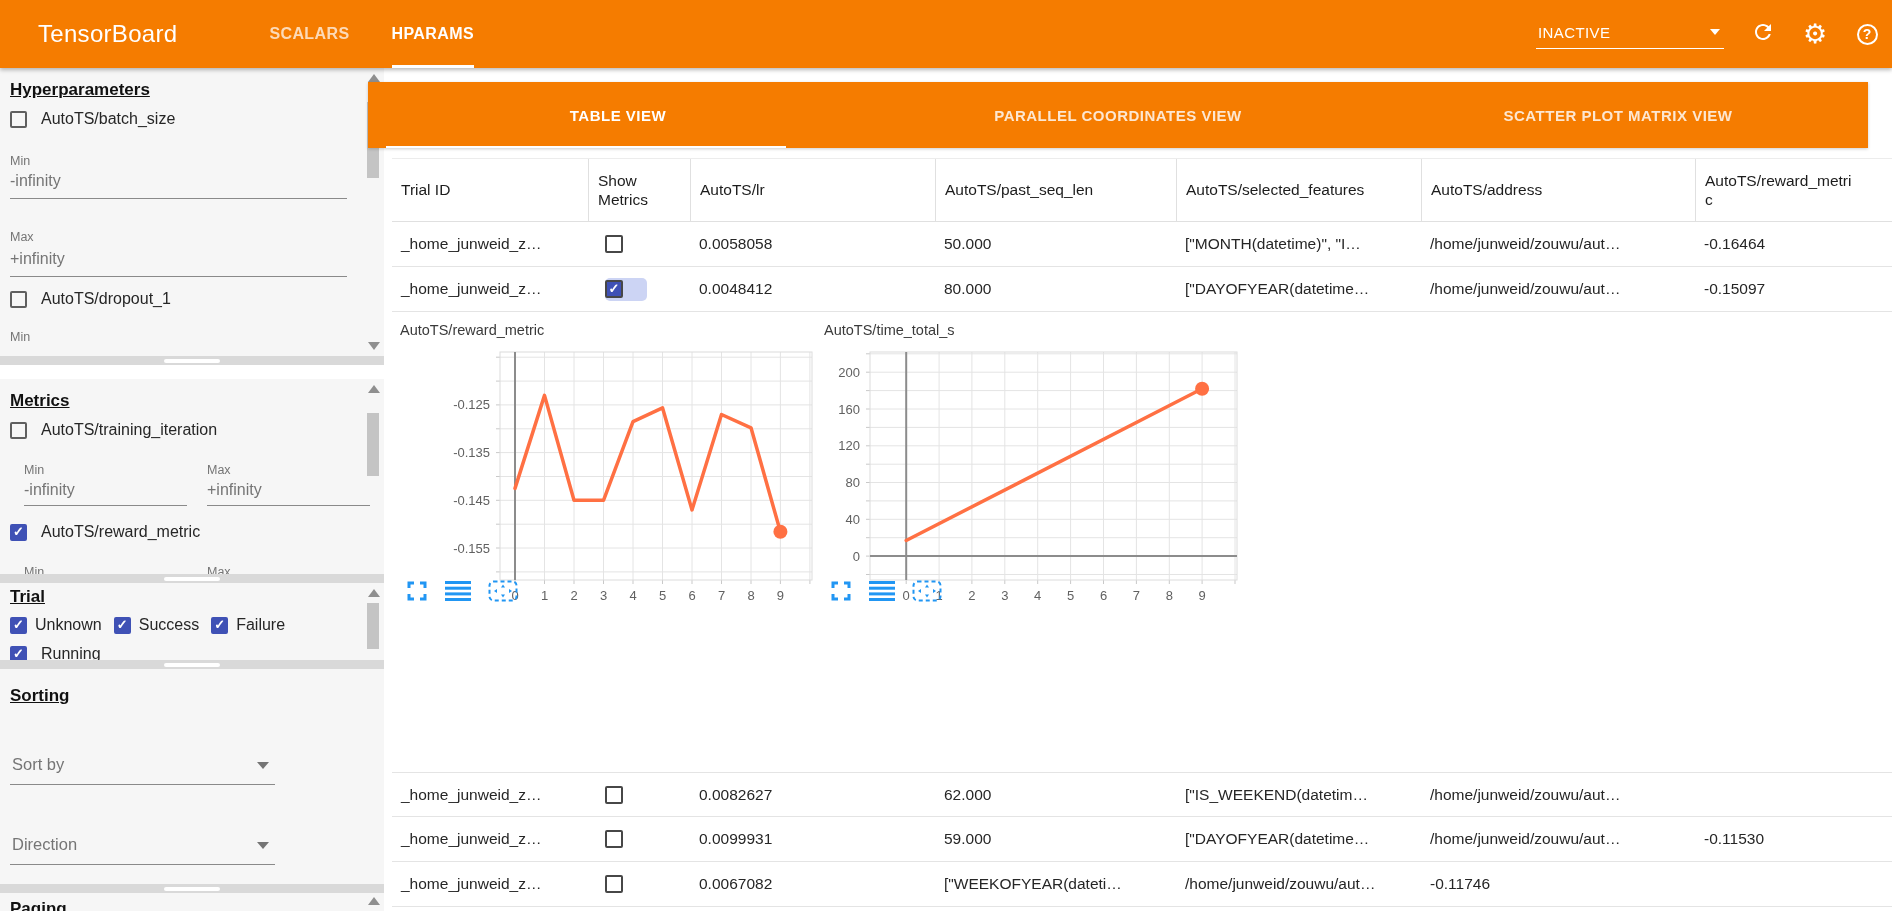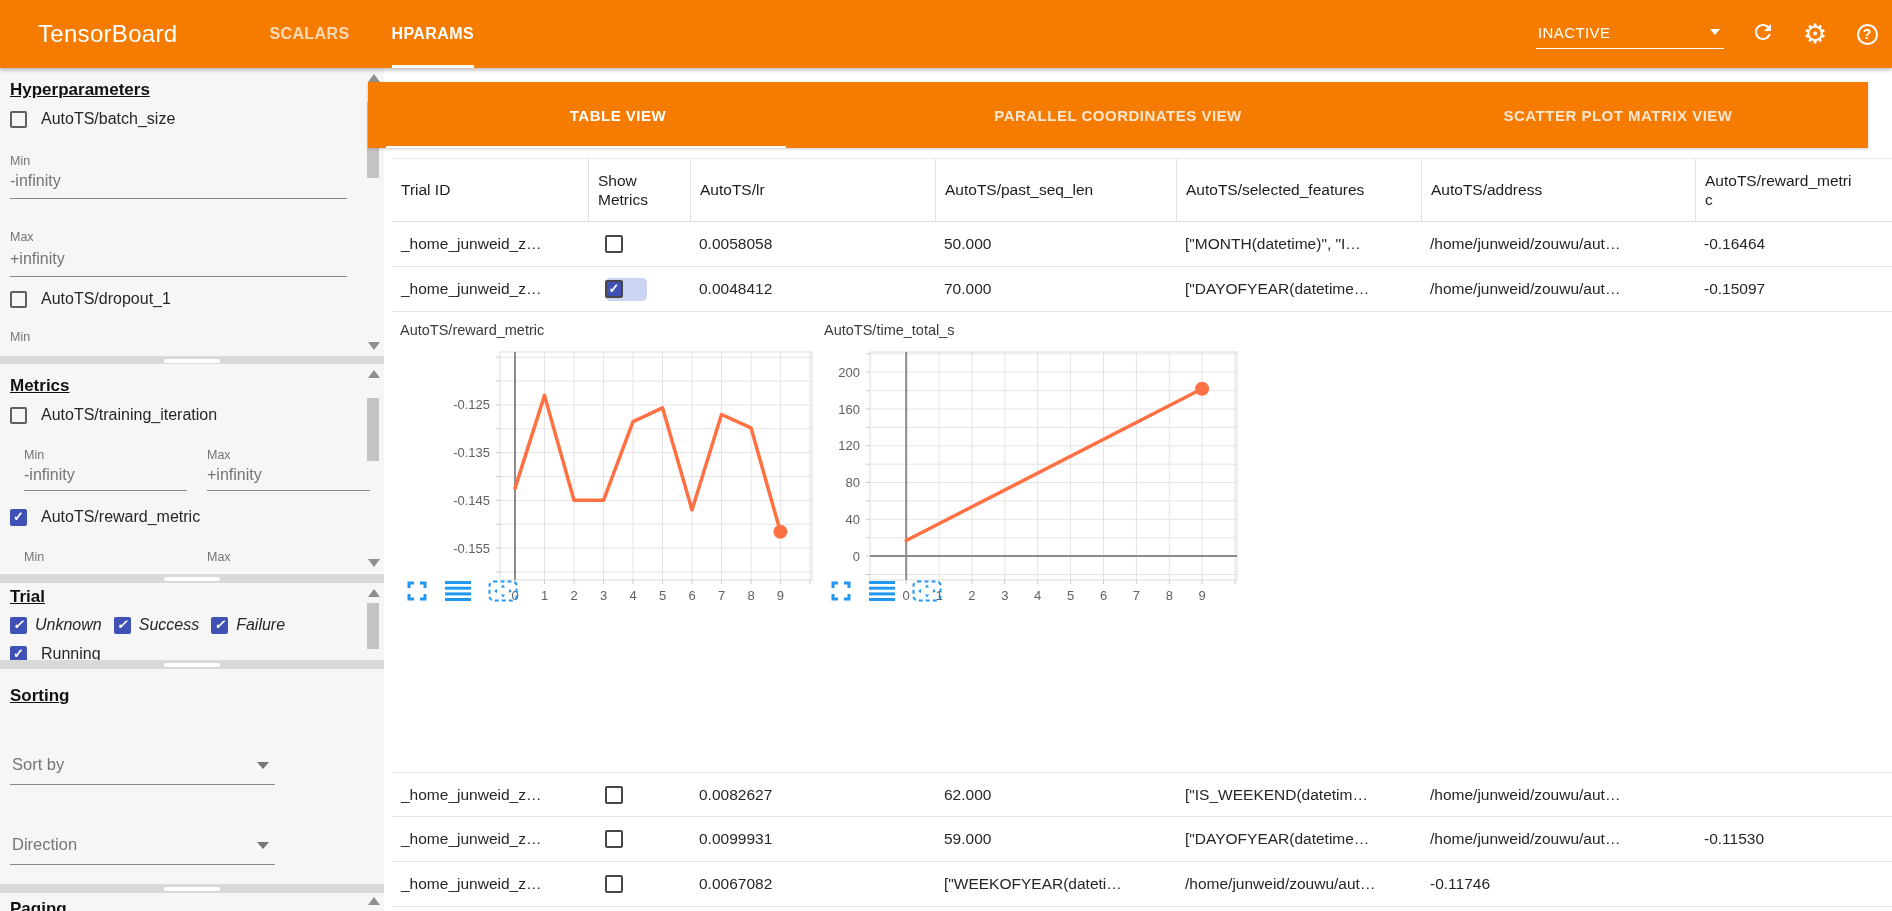--- a/index.html
+++ b/index.html
@@ -139,21 +139,21 @@
     <div class="sbar" style="top:4px; height:280px;">
       <i class="sb-up"></i>
       <span class="sb-thumb" style="top:30px; height:76px;"></span>
       <i class="sb-down"></i>
     </div>
   </div>
   <div class="sec-divider" style="top:288px;">
       <span class="handle"></span>
     </div>
 
-  <div class="sec" style="top:296px; height:209px;">
+  <div class="sec" style="top:311px; height:209px;">
     <div class="sec-title" style="top:12px;">Metrics</div>
     <div class="cb-row" style="top:42px;">
       <span class="cb"></span>
       <span>AutoTS/training_iteration</span>
     </div>
     <div class="fld-label" style="left:24px; top:84px;">Min</div>
     <div class="fld-value" style="left:24px; top:102px; width:163px; padding-bottom:6px;">-infinity</div>
     <div class="fld-label" style="left:207px; top:84px;">Max</div>
     <div class="fld-value" style="left:207px; top:102px; width:163px; padding-bottom:6px;">+infinity</div>
     <div class="cb-row" style="top:144px;">
@@ -167,21 +167,21 @@
       <span class="sb-thumb" style="top:30px; height:63px;"></span>
       <i class="sb-down"></i>
     </div>
   </div>
   <div class="sec-divider" style="top:506px;">
       <span class="handle"></span>
     </div>
 
   <div class="sec" style="top:515px; height:77px;">
     <div class="sec-title" style="top:4px;">Trial</div>
-    <div class="cb-row" style="top:33px; gap:8px;font-style:italic;">
+    <div class="cb-row" style="top:33px; gap:8px;">
       <span class="cb checked"></span>
       <span style="margin-right:4px;">Unknown</span>
       <span class="cb checked"></span>
       <span style="margin-right:4px;">Success</span>
       <span class="cb checked"></span>
       <span>Failure</span>
     </div>
     <div class="cb-row" style="top:62px;">
       <span class="cb checked"></span>
       <span>Running</span>
@@ -251,21 +251,21 @@
 </div>
 
 <div class="trow tgrid" style="top:267px;">
   <div class="td">_home_junweid_z…</div>
   <div class="td">
     <span class="cb-ripple">
         <span class="cb tcb checked"></span>
       </span>
   </div>
   <div class="td">0.0048412</div>
-  <div class="td">70.000</div>
+  <div class="td">80.000</div>
   <div class="td">["DAYOFYEAR(datetime…</div>
   <div class="td">/home/junweid/zouwu/aut…</div>
   <div class="td">-0.15097</div>
 </div>
 
 <div class="expanded">
   <div class="chart-title" style="left:8px; top:10px;">AutoTS/reward_metric</div>
   <div class="chart-canvas" style="left:8px; top:34px;"><svg width="420" height="262" viewBox="0 0 420 262">
         <line x1="100" y1="225.9" x2="412" y2="225.9" stroke="#e4e4e4" stroke-width="1"></line>
         <line x1="96" y1="225.9" x2="100" y2="225.9" stroke="#c9c9c9" stroke-width="1"></line>

